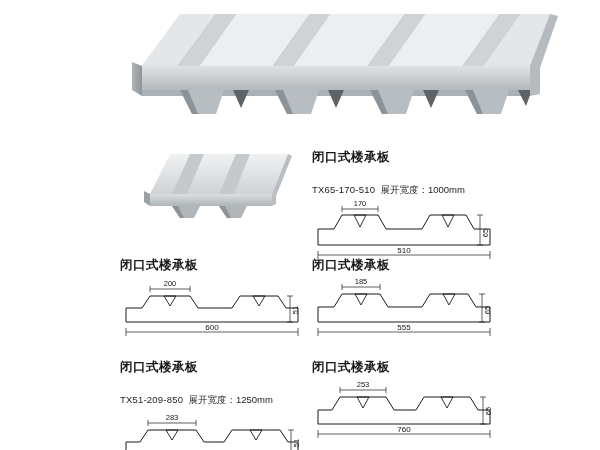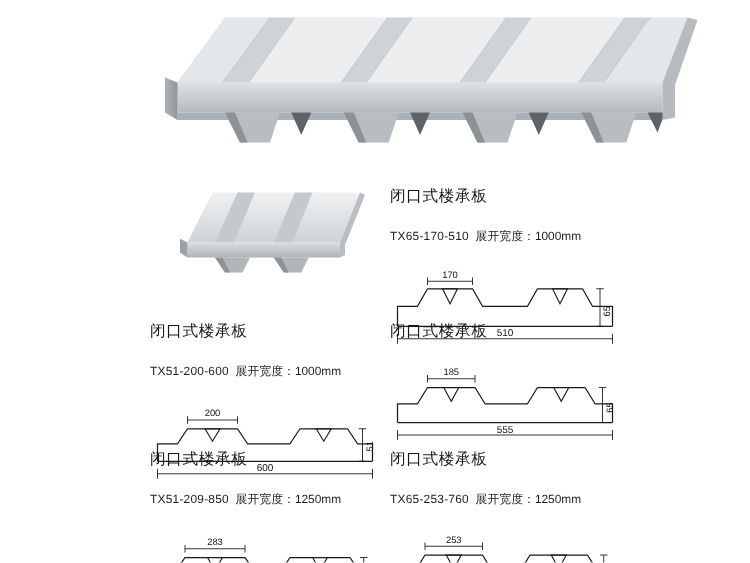--- a/index.html
+++ b/index.html
@@ -39,36 +39,36 @@
     height: 76px;
   }
   .mini3d svg { display: block; }
 
   
   .spec {
     position: absolute;
   }
   .spec .title {
     font-size: 12.5px;
-    font-weight: normal;
+    font-weight: bold;
     color: #161616;
     letter-spacing: 0.5px;
     line-height: 15px;
     margin: 0;
   }
   .spec .sub {
     font-size: 9.5px;
     color: #1c1c1c;
     line-height: 13px;
     margin: 18px 0 0 0;
     white-space: nowrap;
   }
   .spec .sub .code { letter-spacing: 0.2px; }
   .spec .drawing {
-    margin-top: 19px;
+    margin-top: 3px;
   }
   .spec .drawing svg { display: block; }
 
   
   #spec-a { left: 312px; top: 150px; }
   #spec-b { left: 120px; top: 258px; }
   #spec-c { left: 312px; top: 258px; }
   #spec-d { left: 120px; top: 360px; }
   #spec-e { left: 312px; top: 360px; }
 </style>
@@ -221,21 +221,20 @@
           <line x1="6" y1="52" x2="6" y2="60"></line>
           <line x1="178" y1="52" x2="178" y2="60"></line>
         </g>
         <text x="92" y="54" font-family="Liberation Sans, sans-serif" font-size="8" fill="#111" text-anchor="middle">510</text>
       </svg>
     </div>
   </div>
 
   <div class="spec" id="spec-b">
     <p class="title">闭口式楼承板</p>
-    <p class="sub"><span class="code">TX51-200-600</span>&nbsp; <span>展开宽度：1000mm</span></p>
     <div class="drawing">
       <svg width="186" height="62" viewBox="0 0 186 62" xmlns="http://www.w3.org/2000/svg">
         <g stroke="#1a1a1a" stroke-width="1" fill="none" stroke-linejoin="round">
           <path d="M6,46 L6,32 L22,32 L30,20 L70,20 L78,32 L112,32 L120,20 L158,20 L166,32 L178,32 L178,46"></path>
           <line x1="6" y1="46" x2="178" y2="46"></line>
         </g>
         <g fill="none" stroke="#1a1a1a" stroke-width="0.9">
           <polygon points="44,20 50,30 56,20"></polygon>
           <polygon points="133,20 139,30 145,20"></polygon>
         </g>
@@ -325,21 +324,20 @@
           <line x1="6" y1="52" x2="6" y2="60"></line>
           <line x1="178" y1="52" x2="178" y2="60"></line>
         </g>
         <text x="92" y="54" font-family="Liberation Sans, sans-serif" font-size="8" fill="#111" text-anchor="middle">850</text>
       </svg>
     </div>
   </div>
 
   <div class="spec" id="spec-e">
     <p class="title">闭口式楼承板</p>
-    <p class="sub"><span class="code">TX65-253-760</span>&nbsp; <span>展开宽度：1250mm</span></p>
     <div class="drawing">
       <svg width="186" height="62" viewBox="0 0 186 62" xmlns="http://www.w3.org/2000/svg">
         <g stroke="#1a1a1a" stroke-width="1" fill="none" stroke-linejoin="round">
           <path d="M6,46 L6,32 L20,32 L28,19 L74,19 L82,32 L104,32 L112,19 L158,19 L166,32 L178,32 L178,46"></path>
           <line x1="6" y1="46" x2="178" y2="46"></line>
         </g>
         <g fill="none" stroke="#1a1a1a" stroke-width="0.9">
           <polygon points="45,19 51,30 57,19"></polygon>
           <polygon points="129,19 135,30 141,19"></polygon>
         </g>

